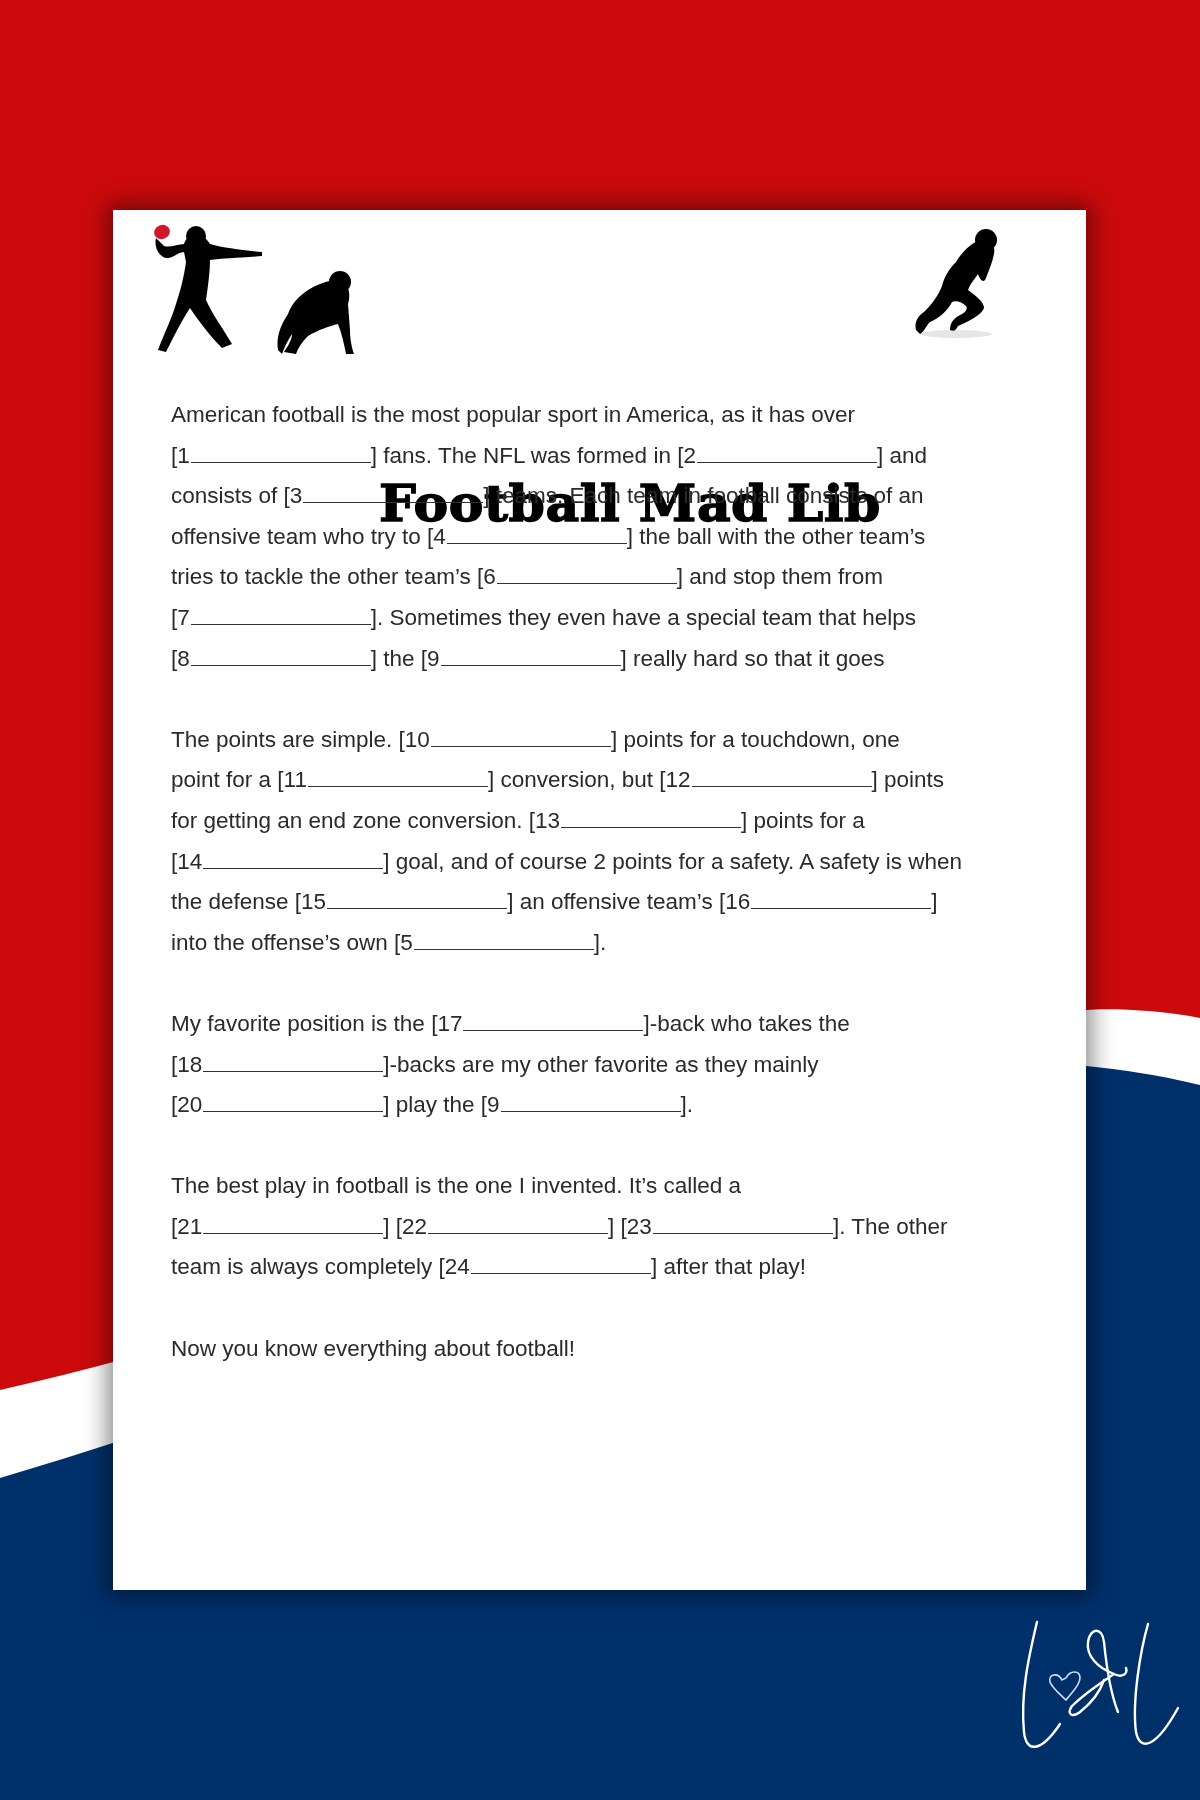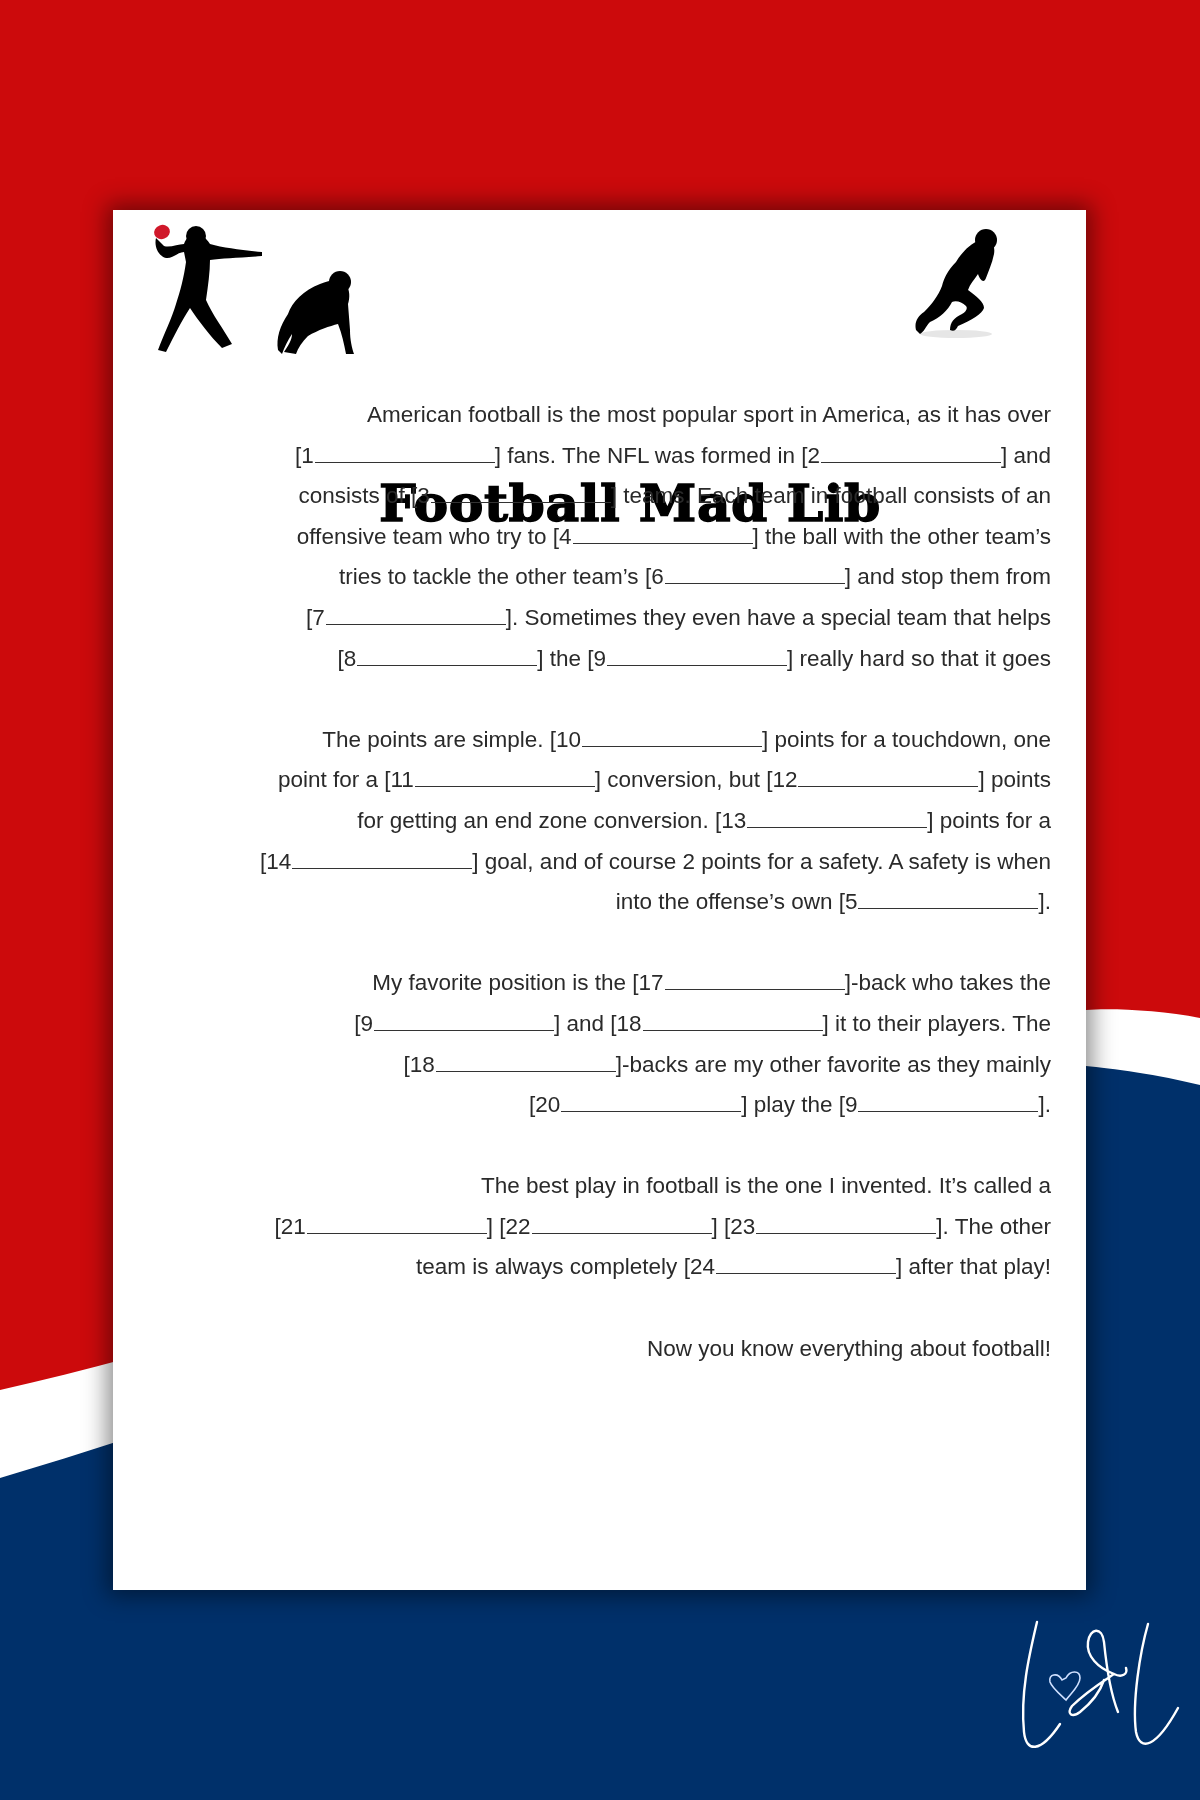--- a/index.html
+++ b/index.html
@@ -19,21 +19,21 @@
     font-family: "DejaVu Serif", serif; font-weight: 900; font-size: 51px;
     letter-spacing: 0.5px; color: #000; line-height: 1;
     transform: scaleX(1.02); transform-origin: left center;
     -webkit-text-stroke: 1.4px #000;
   }
   .body-text {
     position: absolute; left: 58px; top: 185px; width: 880px;
     font-family: "Liberation Sans", sans-serif; font-size: 22.5px;
     line-height: 40.6px; color: #2a2a2a;
   }
-  .para { margin: 0 0 40.6px 0; text-align: right; }
+  .para { margin: 0 0 40.6px 0; }
   .line { display: block; white-space: nowrap; }
   .blank { display: inline-block; white-space: nowrap; }
   .blank .num { }
   .blank .rule {
     display: inline-block; width: 180px; border-bottom: 1.5px solid #333;
     height: 1px; vertical-align: baseline; margin: 0 0 0 1px;
   }
   .logo { position: absolute; left: 1010px; top: 1612px; width: 170px; height: 150px; }
 </style>
 </head>
@@ -74,25 +74,25 @@
         <span class="line"><span>offensive team who try to </span><span class="blank"><span class="num">[4</span><span class="rule"></span></span><span>] the ball with the other team’s</span></span>
         <span class="line"><span>tries to tackle the other team’s </span><span class="blank"><span class="num">[6</span><span class="rule"></span></span><span>] and stop them from</span></span>
         <span class="line"><span class="blank"><span class="num">[7</span><span class="rule"></span></span><span>]. Sometimes they even have a special team that helps</span></span>
         <span class="line"><span class="blank"><span class="num">[8</span><span class="rule"></span></span><span>] the </span><span class="blank"><span class="num">[9</span><span class="rule"></span></span><span>] really hard so that it goes</span></span>
       </div>
       <div class="para">
         <span class="line"><span>The points are simple. </span><span class="blank"><span class="num">[10</span><span class="rule"></span></span><span>] points for a touchdown, one</span></span>
         <span class="line"><span>point for a </span><span class="blank"><span class="num">[11</span><span class="rule"></span></span><span>] conversion, but </span><span class="blank"><span class="num">[12</span><span class="rule"></span></span><span>] points</span></span>
         <span class="line"><span>for getting an end zone conversion. </span><span class="blank"><span class="num">[13</span><span class="rule"></span></span><span>] points for a</span></span>
         <span class="line"><span class="blank"><span class="num">[14</span><span class="rule"></span></span><span>] goal, and of course 2 points for a safety. A safety is when</span></span>
+        <span class="line"><span>the defense </span><span class="blank"><span class="num">[15</span><span class="rule"></span></span><span>] an offensive team’s </span><span class="blank"><span class="num">[16</span><span class="rule"></span></span><span>]</span></span>
         <span class="line"><span>into the offense’s own </span><span class="blank"><span class="num">[5</span><span class="rule"></span></span><span>].</span></span>
       </div>
       <div class="para">
         <span class="line"><span>My favorite position is the </span><span class="blank"><span class="num">[17</span><span class="rule"></span></span><span>]-back who takes the</span></span>
-        <span class="line"><span class="blank"><span class="num">[9</span><span class="rule"></span></span><span>] and </span><span class="blank"><span class="num">[18</span><span class="rule"></span></span><span>] it to their players. The</span></span>
         <span class="line"><span class="blank"><span class="num">[18</span><span class="rule"></span></span><span>]-backs are my other favorite as they mainly</span></span>
         <span class="line"><span class="blank"><span class="num">[20</span><span class="rule"></span></span><span>] play the </span><span class="blank"><span class="num">[9</span><span class="rule"></span></span><span>].</span></span>
       </div>
       <div class="para">
         <span class="line"><span>The best play in football is the one I invented. It’s called a</span></span>
         <span class="line"><span class="blank"><span class="num">[21</span><span class="rule"></span></span><span>] </span><span class="blank"><span class="num">[22</span><span class="rule"></span></span><span>] </span><span class="blank"><span class="num">[23</span><span class="rule"></span></span><span>]. The other</span></span>
         <span class="line"><span>team is always completely </span><span class="blank"><span class="num">[24</span><span class="rule"></span></span><span>] after that play!</span></span>
       </div>
       <div class="para">
         <span class="line"><span>Now you know everything about football!</span></span>

